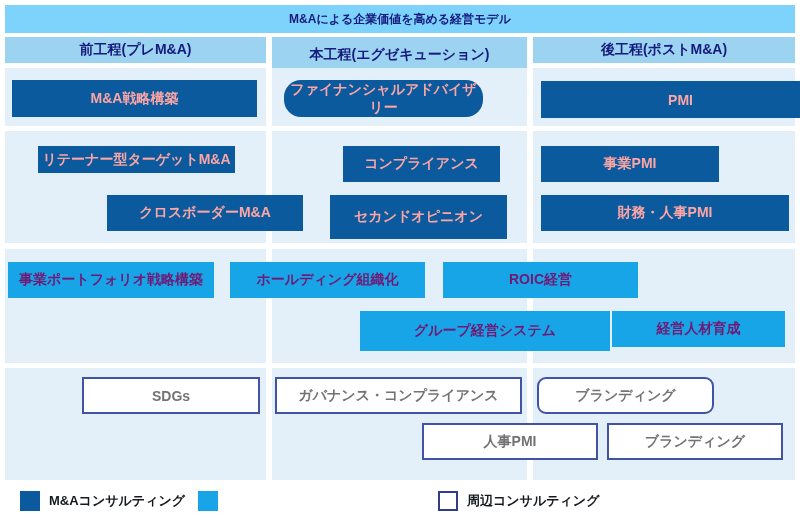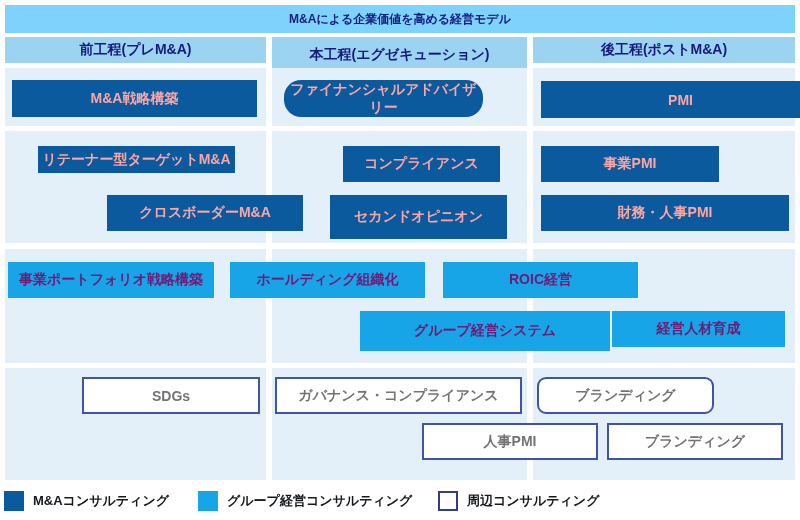--- a/index.html
+++ b/index.html
@@ -73,26 +73,25 @@
   <div class="abs bx-blue center" style="left:360px;top:311px;width:250px;height:40px;">グループ経営システム</div>
   <div class="abs bx-blue center" style="left:612px;top:311px;width:173px;height:36px;">経営人材育成</div>
 
   <div class="abs bx-white center" style="left:82px;top:377px;width:178px;height:37px;">SDGs</div>
   <div class="abs bx-white center" style="left:275px;top:377px;width:247px;height:37px;">ガバナンス・コンプライアンス</div>
   <div class="abs bx-white center" style="left:537px;top:377px;width:177px;height:37px;border-radius:9px;">ブランディング</div>
 
   <div class="abs bx-white center" style="left:422px;top:423px;width:176px;height:37px;">人事PMI</div>
   <div class="abs bx-white center" style="left:607px;top:423px;width:176px;height:37px;">ブランディング</div>
 
-  <div class="legend-item" style="left:4px;">
+  <div class="legend-item" style="left:20px;">
     <span class="swatch sw-navy"></span>
     <span class="legend-label">M&amp;Aコンサルティング</span>
   </div>
   <div class="legend-item" style="left:198px;">
     <span class="swatch sw-blue"></span>
-    <span class="legend-label">グループ経営コンサルティング</span>
   </div>
   <div class="legend-item" style="left:438px;">
     <span class="swatch sw-white"></span>
     <span class="legend-label">周辺コンサルティング</span>
   </div>
 
 </div>
 
 </body></html>

